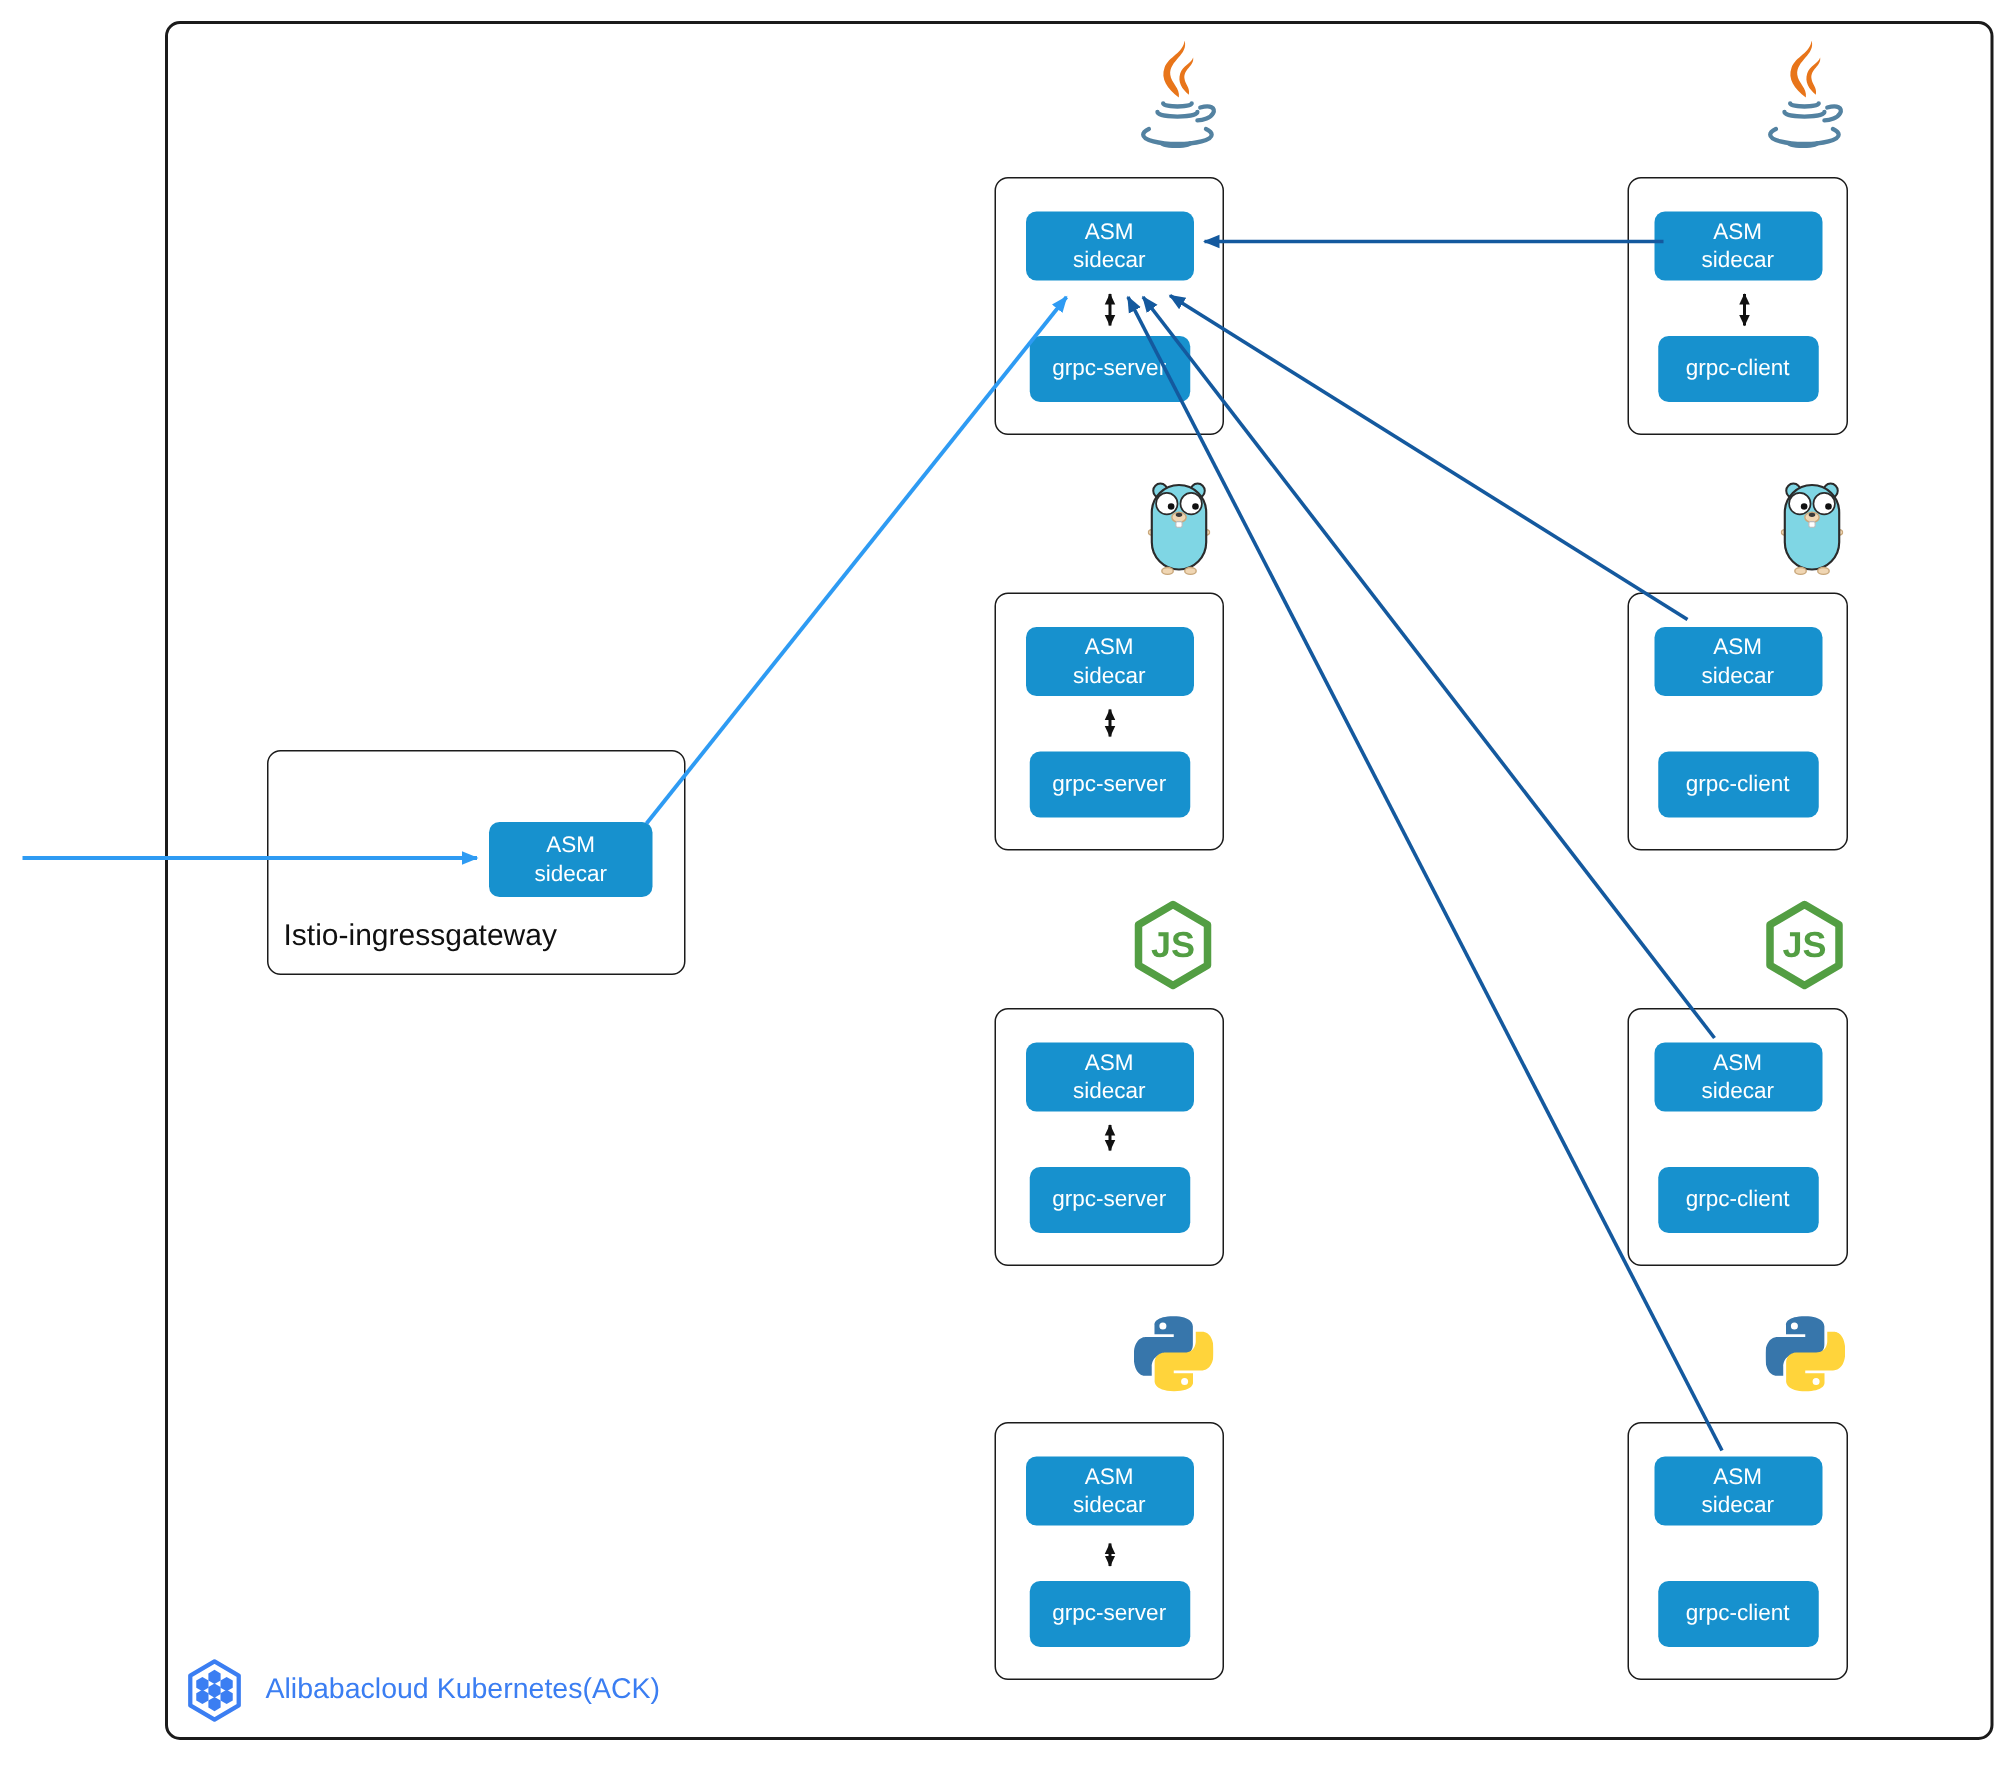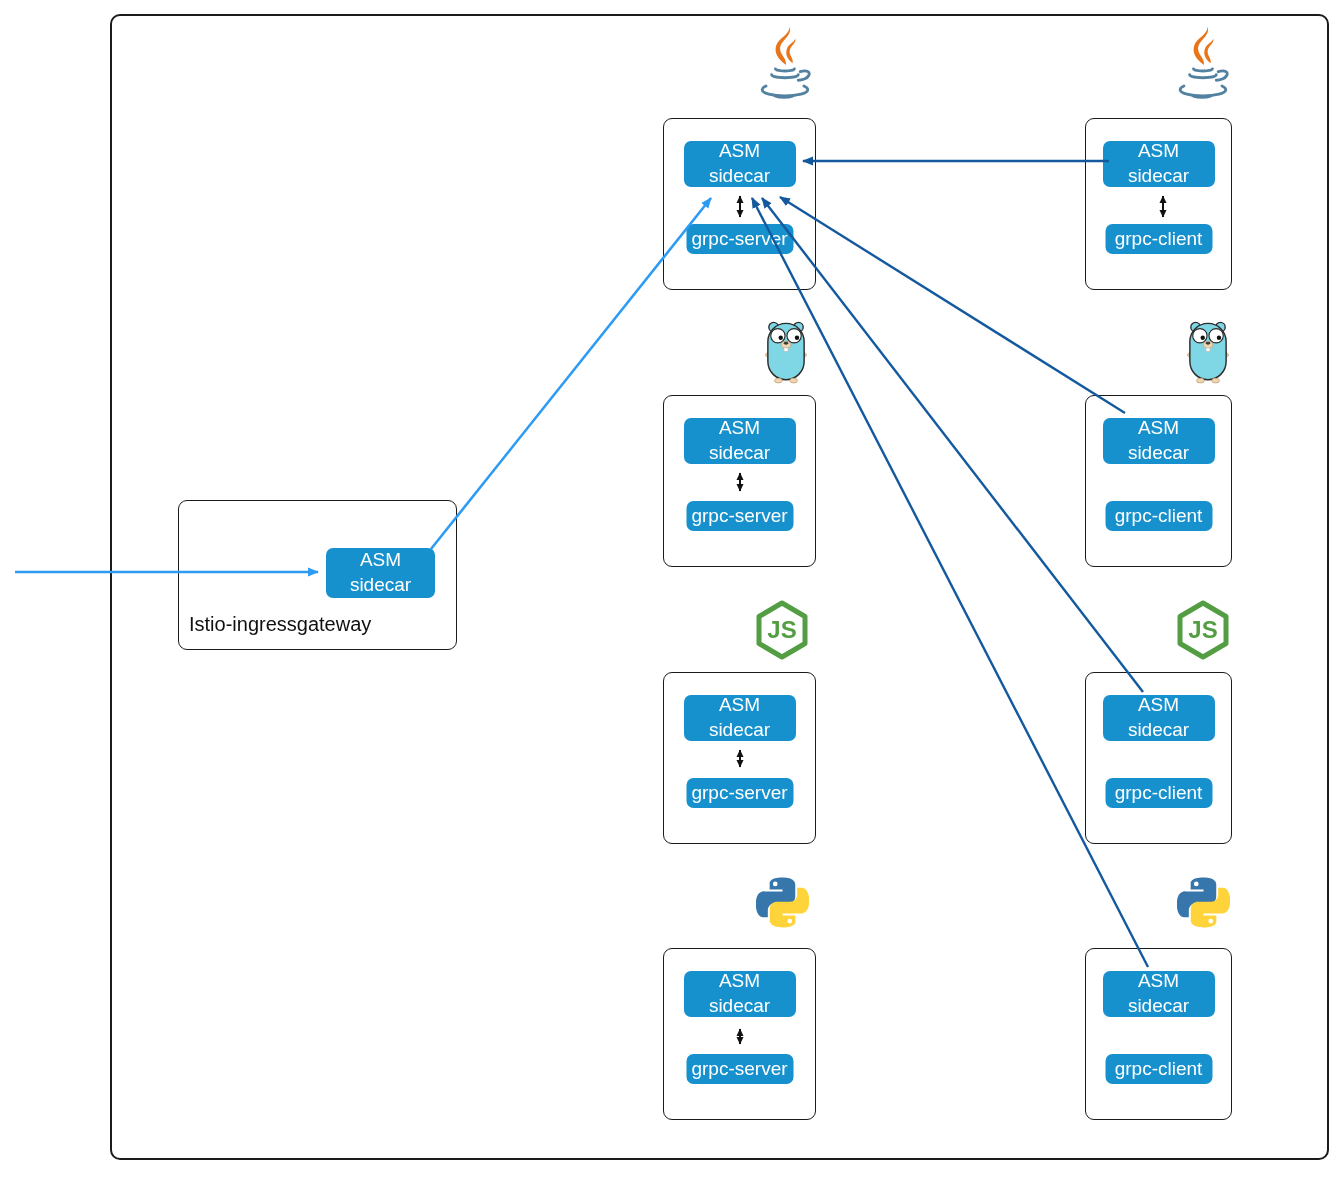--- a/index.html
+++ b/index.html
@@ -10,23 +10,23 @@
   .service-box{position:absolute;width:153px;height:172px;background:#fff;
          border:1.6px solid #1b1b1b;border-radius:9px;box-sizing:border-box;}
   .col-r{width:147px;}
   .pos-m1{left:663px;top:118px}.pos-m2{left:663px;top:395px}
   .pos-m3{left:663px;top:672px}.pos-m4{left:663px;top:948px}
   .pos-r1{left:1085px;top:118px}.pos-r2{left:1085px;top:395px}
   .pos-r3{left:1085px;top:672px}.pos-r4{left:1085px;top:948px}
   .btn{position:absolute;left:50%;transform:translateX(-50%);
        background:var(--button-blue,#1791CE);color:#fff;border-radius:7px;
        display:flex;flex-direction:column;align-items:center;justify-content:center;
-       font-size:19px;line-height:1.3;text-align:center;}
+       font-size:15px;line-height:1.3;text-align:center;}
   .btn.sidecar{top:22px;width:112px;height:46px;}
-  .btn.app{top:105px;width:107px;height:30px;}
+  .btn.app{top:105px;width:107px;height:44px;}
   .gateway-box{position:absolute;left:178px;top:500px;width:279px;height:150px;
        background:#fff;border:1.6px solid #1b1b1b;border-radius:9px;box-sizing:border-box;}
   .gateway-box .btn.sidecar{left:auto;right:21px;top:47px;transform:none;width:109px;height:50px;}
   .gateway-label{position:absolute;left:10px;bottom:13px;font-size:20px;color:#101010;}
   .icon{position:absolute;}
   .arrow-layer{position:absolute;left:0;top:0;pointer-events:none;}
   .a-light{stroke:var(--arrow-light,#2E9BF3);stroke-width:2.6;}
   .a-dark{stroke:var(--arrow-dark,#14599E);stroke-width:2.4;}
   .a-dbl{stroke:#111;stroke-width:2;}
   .mk-light{fill:var(--arrow-light,#2E9BF3);}
@@ -204,14 +204,20 @@
     <line class="a-dark" x1="1125" y1="413" x2="780" y2="197" marker-end="url(#ah-dark)"></line>
     <line class="a-dark" x1="1143" y1="692" x2="762" y2="198" marker-end="url(#ah-dark)"></line>
     <line class="a-dark" x1="1148" y1="967" x2="752" y2="198" marker-end="url(#ah-dark)"></line>
     <line class="a-dbl" x1="740" y1="196" x2="740" y2="217" marker-start="url(#ah-blk)" marker-end="url(#ah-blk)"></line>
     <line class="a-dbl" x1="740" y1="473" x2="740" y2="491" marker-start="url(#ah-blk)" marker-end="url(#ah-blk)"></line>
     <line class="a-dbl" x1="740" y1="750" x2="740" y2="767" marker-start="url(#ah-blk)" marker-end="url(#ah-blk)"></line>
     <line class="a-dbl" x1="740" y1="1029" x2="740" y2="1044" marker-start="url(#ah-blk)" marker-end="url(#ah-blk)"></line>
     <line class="a-dbl" x1="1163" y1="196" x2="1163" y2="217" marker-start="url(#ah-blk)" marker-end="url(#ah-blk)"></line>
   </svg>
 
+  <div class="footer">
+    <svg width="38" height="42">
+        <use href="#sym-ack"></use>
+      </svg>
+    <span class="footer-label">Alibabacloud Kubernetes(ACK)</span>
+  </div>
 
 </div>
 
 </body></html>

